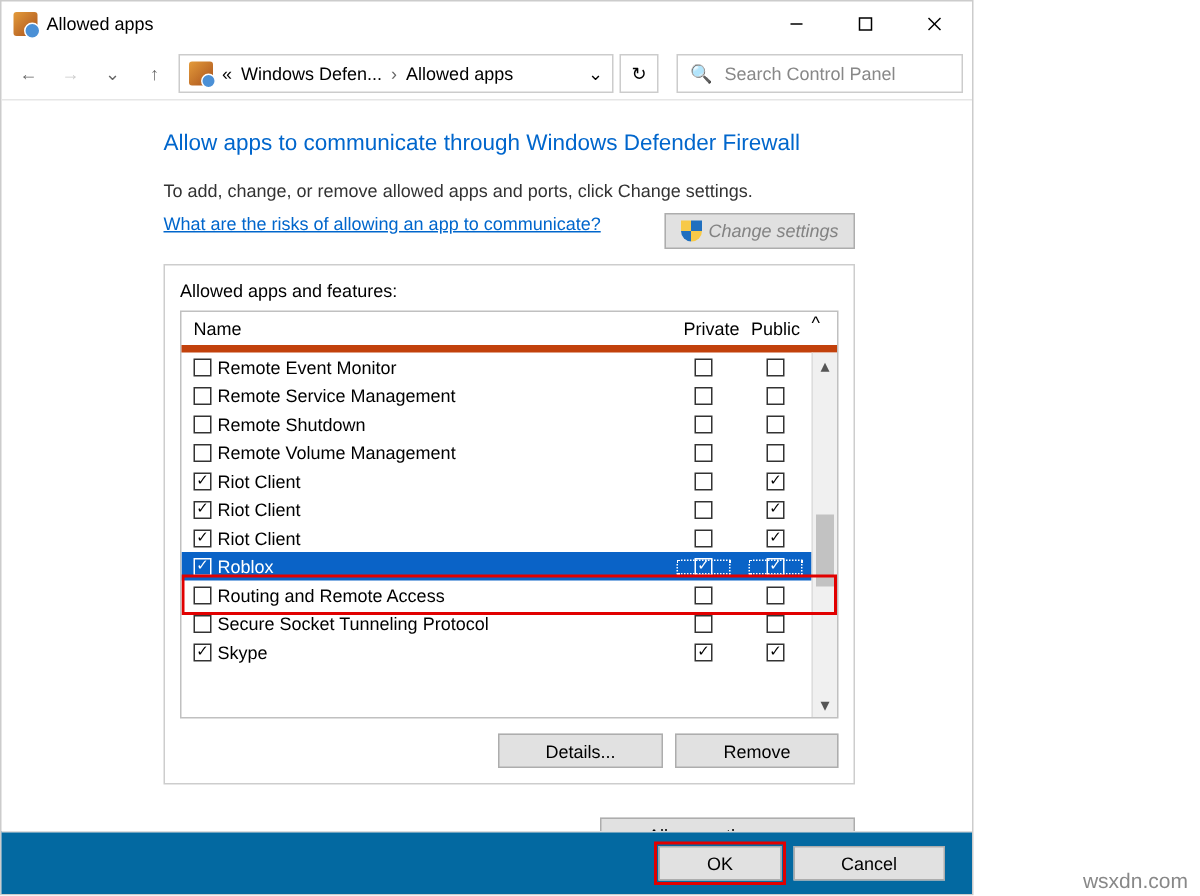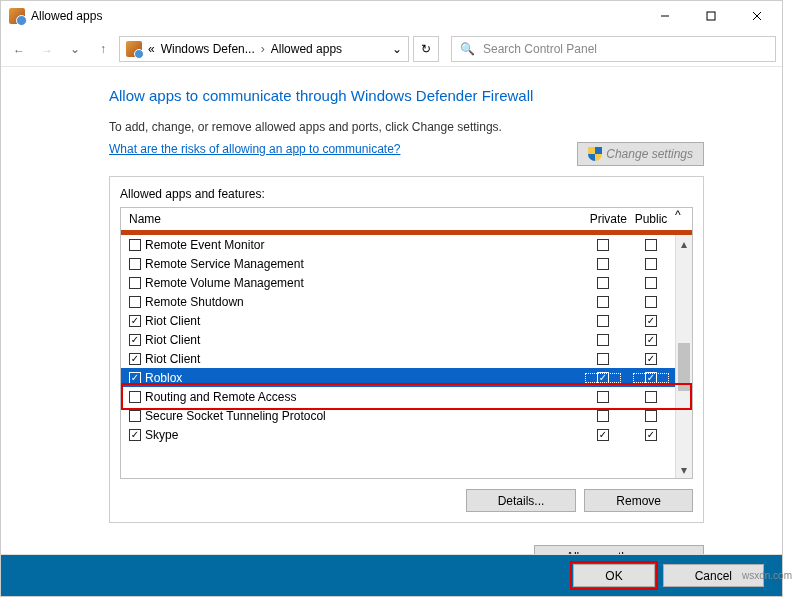--- a/index.html
+++ b/index.html
@@ -1,17 +1,17 @@
 <!DOCTYPE html>
 <html><head>
 <meta charset="utf-8">
 <style>
 * { box-sizing: border-box; font-family: "Segoe UI", Tahoma, sans-serif; }
 body { margin: 0; background: #fff; font-size: 12px; color: #000; }
-.window { width: 783px; height: 597px; border: 1px solid #ccc; display: flex; flex-direction: column; }
+.window { width: 649px; height: 597px; border: 1px solid #ccc; display: flex; flex-direction: column; }
 .titlebar { display: flex; align-items: center; height: 30px; padding: 0 2px; }
 .titlebar-icon { width: 16px; height: 16px; margin: 0 6px; background: linear-gradient(135deg,#e49b3a,#a8501c); border-radius: 2px; position: relative; }
 .titlebar-icon::after { content: ""; position: absolute; right: -2px; bottom: -2px; width: 9px; height: 9px; background: #4b90d6; border-radius: 50%; border: 1px solid #fff; }
 .titlebar-title { flex: 1; font-size: 12px; }
 .winbtns { display: flex; }
 .winbtn { width: 46px; height: 30px; display: flex; align-items: center; justify-content: center; }
 .winbtn svg { width: 10px; height: 10px; }
 .toolbar { display: flex; align-items: center; height: 36px; border-bottom: 1px solid #e6e6e6; padding: 0 6px; gap: 4px; }
 .tbtn { width: 24px; height: 24px; display: flex; align-items: center; justify-content: center; color: #666; }
 .tbtn.disabled { color: #ccc; }
@@ -49,21 +49,21 @@
 .row.selected .c-p::before,.row.selected .c-pub::before { content: ""; position: absolute; inset: 1px 6px; border: 1px dotted #fff; }
 .hl-box { position: absolute; border: 2px solid #e10000; pointer-events: none; }
 .scrollbar { position: absolute; right: 0; top: 0; bottom: 0; width: 17px; background: #f0f0f0; border-left: 1px solid #ddd; }
 .sb-btn { height: 17px; display: flex; align-items: center; justify-content: center; color: #555; }
 .sb-thumb { position: absolute; left: 2px; right: 2px; top: 108px; height: 48px; background: #c2c2c2; }
 .btn-row { display: flex; justify-content: flex-end; gap: 8px; margin-top: 10px; }
 .btn { height: 23px; padding: 0 31px; border: 1px solid #adadad; background: #e1e1e1; display: flex; align-items: center; font-size: 12px; }
 .btn.allow { margin-top: 12px; }
 .footer { height: 42px; background: #0369a1; border-top: 1px solid #ddd; display: flex; justify-content: flex-end; align-items: center; gap: 8px; padding: 0 18px; }
 .btn.ok { outline: 2px solid #e10000; outline-offset: 1px; }
-.watermark { position: absolute; right: 8px; bottom: 16px; font-size: 10px; color: #888; }
+.watermark { position: absolute; right: 8px; bottom: 2px; font-size: 14px; color: #888; }
 </style>
 </head>
 <body>
 
 <div class="window">
   <div class="titlebar">
     <div class="titlebar-icon"></div>
     <div class="titlebar-title">Allowed apps</div>
     <div class="winbtns">
       <div class="winbtn">
@@ -150,34 +150,34 @@
                 <span class="cb"></span>
               </div>
               <div class="c-pub">
                 <span class="cb"></span>
               </div>
               <div class="c-sb"></div>
             </div>
             <div class="row">
               <div class="c-name">
                 <span class="cb"></span>
+                <span>Remote Shutdown</span>
+              </div>
+              <div class="c-p">
+                <span class="cb"></span>
+              </div>
+              <div class="c-pub">
+                <span class="cb"></span>
+              </div>
+              <div class="c-sb"></div>
+            </div>
+            <div class="row">
+              <div class="c-name">
+                <span class="cb"></span>
                 <span>Remote Volume Management</span>
-              </div>
-              <div class="c-p">
-                <span class="cb"></span>
-              </div>
-              <div class="c-pub">
-                <span class="cb"></span>
-              </div>
-              <div class="c-sb"></div>
-            </div>
-            <div class="row">
-              <div class="c-name">
-                <span class="cb"></span>
-                <span>Remote Shutdown</span>
               </div>
               <div class="c-p">
                 <span class="cb"></span>
               </div>
               <div class="c-pub">
                 <span class="cb"></span>
               </div>
               <div class="c-sb"></div>
             </div>
             <div class="row">

